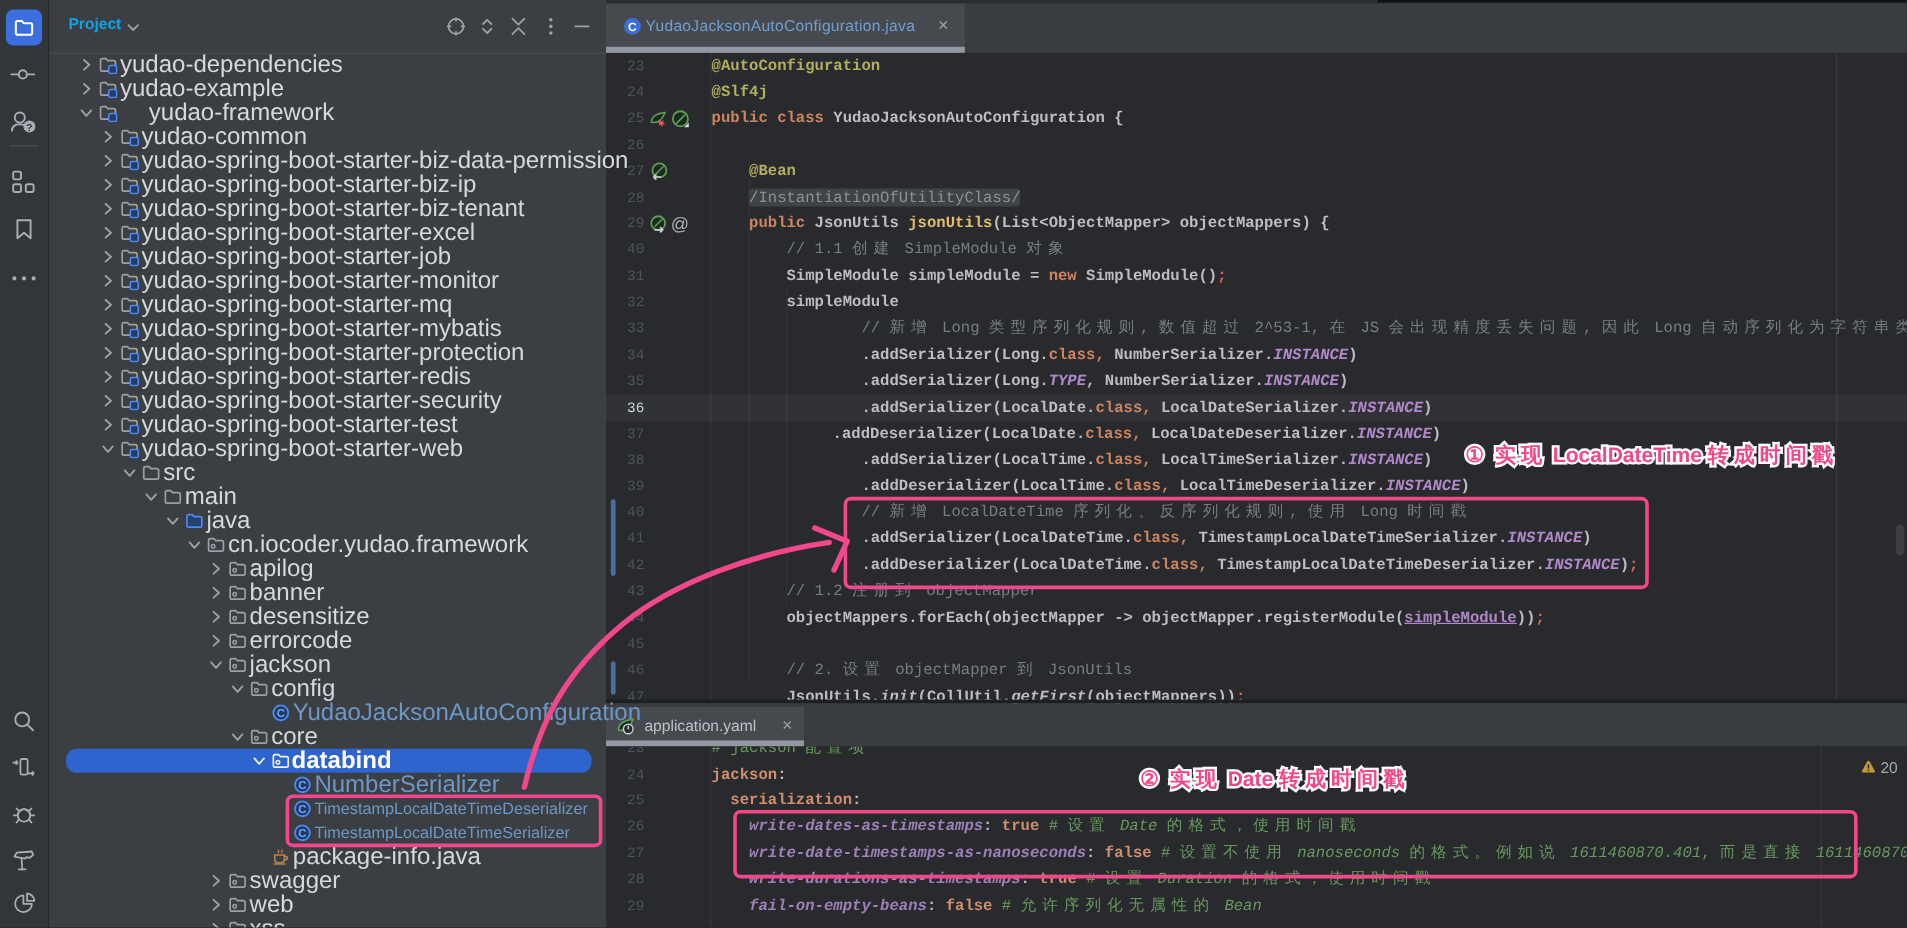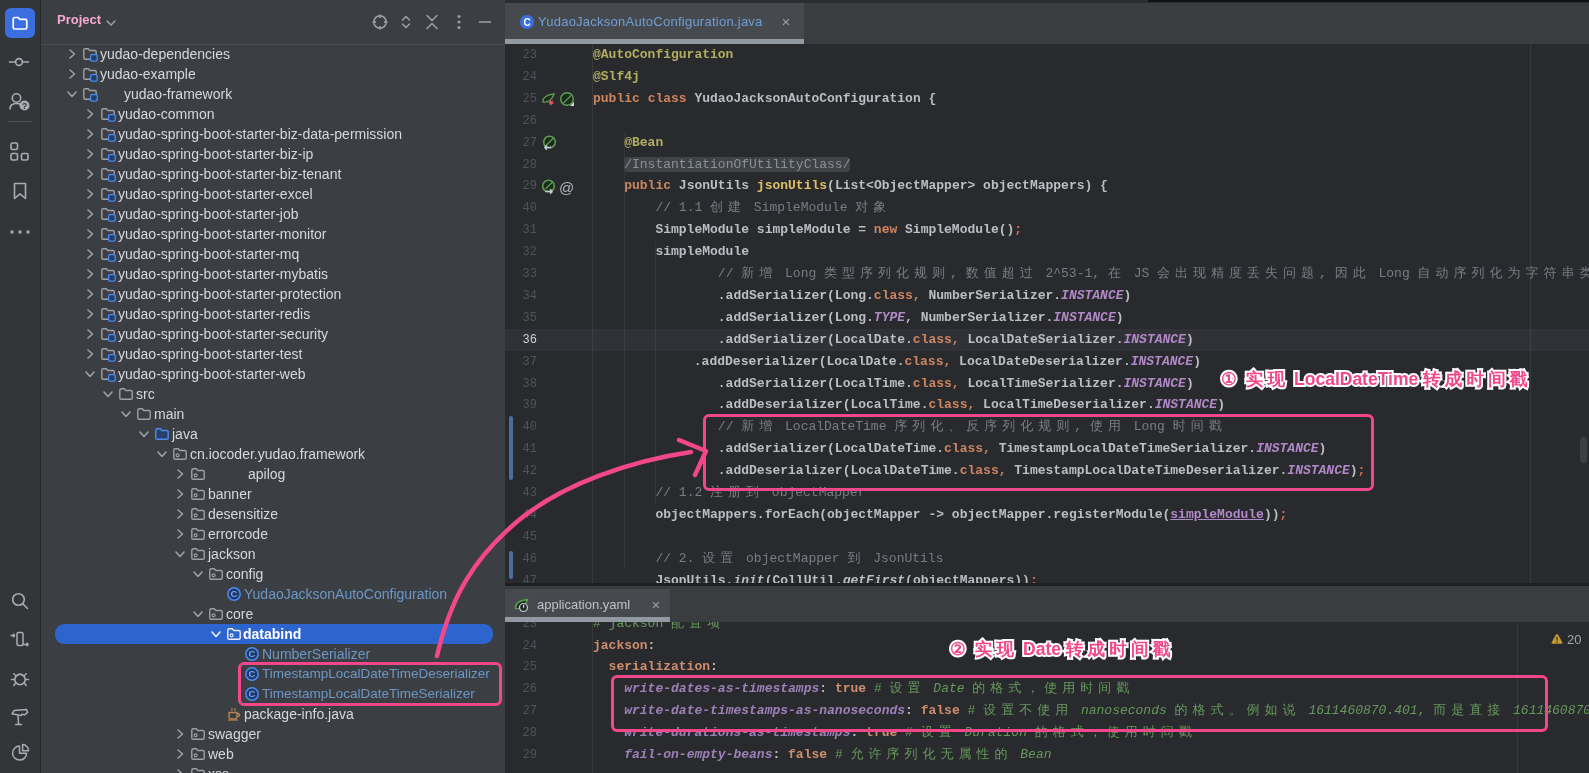--- a/index.html
+++ b/index.html
@@ -4,21 +4,21 @@
 body{width:1589px;height:773px;overflow:hidden;background:#292a2d;font-family:"Liberation Sans",sans-serif}
 #root{position:absolute;top:0;left:0;width:1589px;height:773px;overflow:hidden}
 .abs{position:absolute}
 .code{font-family:"Liberation Mono",monospace;font-size:13px;font-weight:bold;white-space:pre;line-height:22px;height:22px;color:#bcbec4}
 .num{font-family:"Liberation Mono",monospace;font-size:12px;font-weight:normal;color:#4e545b;text-align:right;line-height:22px;height:22px}
 .k{color:#cd8560}.sc{color:#dd6b51}.an{color:#b3ae60}.m{color:#dfbe67}.c{color:#787d85;font-weight:normal}.f{color:#b189c9;font-style:italic}
 .it{font-style:italic}
 .u{color:#b189c9;text-decoration:underline}
 .fold{color:#8b9198;background:#404346;border-radius:3px;font-weight:normal}
 .yk{color:#cf8e6d}.yg{color:#9e80b8;font-style:italic}.yv{color:#cf8e6d}.yc{color:#67985d;font-weight:normal}.yci{color:#67985d;font-style:italic;font-weight:normal}
-.trow{position:absolute;height:20px;line-height:20px;font-size:14px;color:#d5d8dd;white-space:pre}
+.trow{position:absolute;height:20px;line-height:20px;font-size:20px;color:#d5d8dd;white-space:pre}
 .pink{border:3px solid #f2478a;border-radius:6px;position:absolute}
 .lblwrap{position:absolute;font-weight:bold;font-size:17.5px;white-space:pre}
 .code .cjk{letter-spacing:5px}
 .lblwrap .cjk{letter-spacing:4.2px}
 .lstroke{position:absolute;left:0;top:0;-webkit-text-stroke:4px #ffffff;color:#fff}
 .lfill{position:absolute;left:0;top:0;color:#f2478a}
 </style></head>
 <body>
 <div id="root">
 <div class="abs" style="left:505px;top:0;width:1084px;height:773px;background:#292a2d"></div>
@@ -182,21 +182,21 @@
           <circle cx="7.5" cy="7" r="5.8" fill="#1d2b1e" stroke="#5d9e52" stroke-width="1.5"></circle>
           <path d="M11 3.5 L4.5 10" stroke="#5d9e52" stroke-width="1.3"></path>
           <path d="M4.5 12.5 H11.5 M11.5 12.5 L9 10.3 M11.5 12.5 L9 14.7" fill="none" stroke="#c8cdd4" stroke-width="1.4"></path>
         </symbol>
 <symbol id="sleafR" viewBox="0 0 17 17">
           <path d="M2 11.5 Q1.8 4.5 14 3 Q12.5 7.5 9.5 9.8 Q6 12.4 2 11.5 Z" fill="#1d2b1e" stroke="#5d9e52" stroke-width="1.4"></path>
           <path d="M8.5 9.5 l1.6 2.6 l2.6-1.7 l-1 3 l2.6 1.6 l-3.1 .3 l-.4 3 l-1.7-2.6 l-2.7 1.6 l1-3 l-2.5-1.6 l3-.3 z" fill="#e05d5d" transform="translate(1,-1) scale(0.75)" transform-origin="10 12"></path>
         </symbol>
 </defs>
     </svg>
-<div class="abs" style="left:57px;top:12px;font-size:13px;font-weight:bold;color:#f9a8d4">Project</div>
+<div class="abs" style="left:57px;top:12px;font-size:13px;font-weight:bold;color:#0ea5e9">Project</div>
 <svg class="abs" style="left:103px;top:15px" width="16" height="16">
       <path d="M4 6 L8 10 L12 6" fill="none" stroke="#9da0a6" stroke-width="1.5" stroke-linecap="round" stroke-linejoin="round"></path>
     </svg>
 <svg class="abs" style="left:371px;top:13px" width="18" height="18" viewBox="0 0 18 18">
       <circle cx="9" cy="9" r="6.2" fill="none" stroke="#9da0a6" stroke-width="1.5"></circle>
       <path d="M9 1.5 V5 M9 13 V16.5 M1.5 9 H5 M13 9 H16.5" stroke="#9da0a6" stroke-width="1.5"></path>
     </svg>
 <svg class="abs" style="left:397px;top:13px" width="18" height="18" viewBox="0 0 18 18">
       <path d="M5.5 7 L9 3.5 L12.5 7 M5.5 11 L9 14.5 L12.5 11" fill="none" stroke="#9da0a6" stroke-width="1.5" stroke-linecap="round" stroke-linejoin="round"></path>
     </svg>
@@ -359,21 +359,21 @@
 <svg class="abs" style="left:172px;top:446px" width="16" height="16">
       <use href="#pkg"></use>
     </svg>
 <div class="trow" style="left:190px;top:444px;">cn.iocoder.yudao.framework</div>
 <svg class="abs" style="left:172px;top:466px" width="16" height="16">
       <use href="#chevR"></use>
     </svg>
 <svg class="abs" style="left:190px;top:466px" width="16" height="16">
       <use href="#pkg"></use>
     </svg>
-<div class="trow" style="left:208px;top:464px;margin-left:40px;">apilog</div>
+<div class="trow" style="left:208px;top:464px;">apilog</div>
 <svg class="abs" style="left:172px;top:486px" width="16" height="16">
       <use href="#chevR"></use>
     </svg>
 <svg class="abs" style="left:190px;top:486px" width="16" height="16">
       <use href="#pkg"></use>
     </svg>
 <div class="trow" style="left:208px;top:484px;">banner</div>
 <svg class="abs" style="left:172px;top:506px" width="16" height="16">
       <use href="#chevR"></use>
     </svg>

